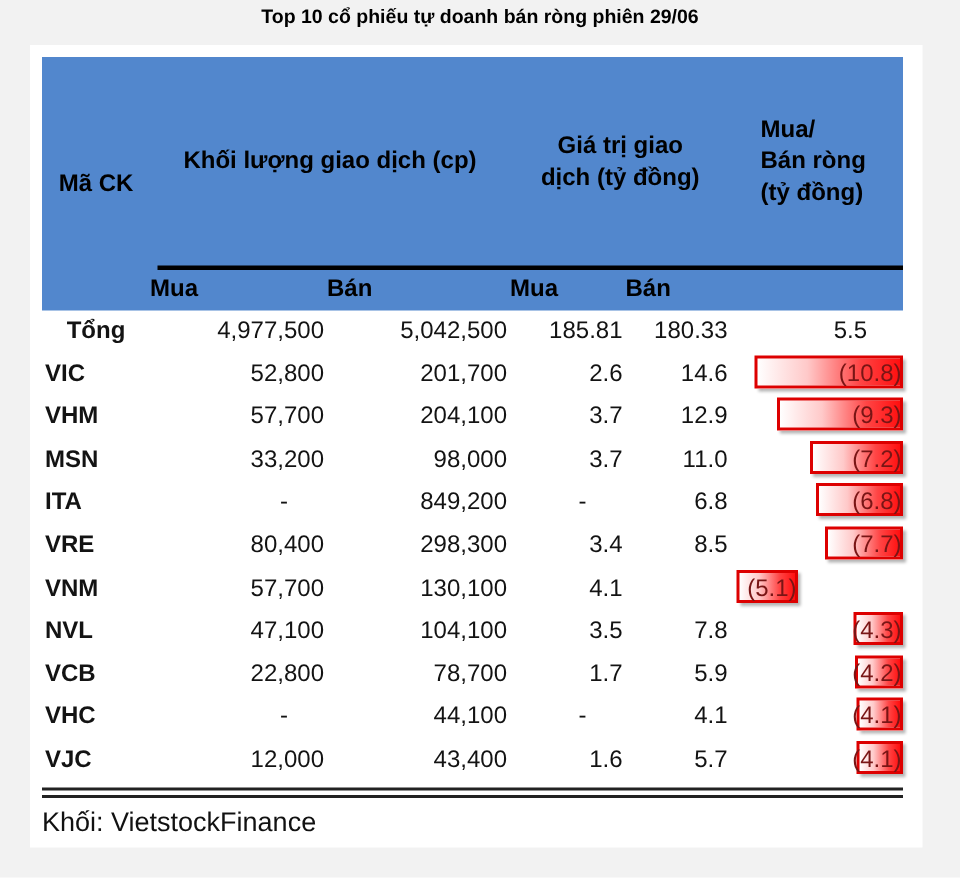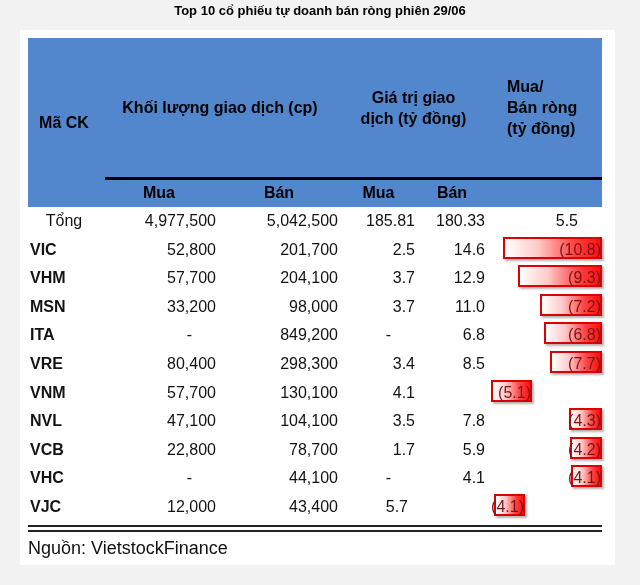--- a/index.html
+++ b/index.html
@@ -31,31 +31,31 @@
   }
   .h-zone{position:absolute;top:0;height:139px;display:flex;align-items:center;justify-content:center;text-align:center;line-height:21px;}
   .h-vol{left:72px;width:240px;}
   .h-val{left:312px;width:147px;}
   .h-net{left:459px;width:115px;justify-content:flex-start;text-align:left;padding-left:20px;box-sizing:border-box;}
   .h-rule{
     position:absolute;left:77px;top:139px;width:497px;height:3px;background:#000;
   }
   .subrow{
     position:absolute;left:0;top:142px;width:574px;height:27px;
-    display:flex;line-height:25px;text-align:center;
+    display:flex;line-height:25px;text-align:left;
   }
   .subrow .c1{width:72px;} .subrow .c2{width:118px;} .subrow .c3{width:122px;}
   .subrow .c4{width:77px;} .subrow .c5{width:70px;} .subrow .c6{width:115px;}
 
   
   .rows{font-size:16px;color:#131313;}
   .row{display:flex;height:28.6px;line-height:28.6px;}
   .cell{box-sizing:border-box;white-space:nowrap;}
   .c-sym{width:72px;font-weight:bold;padding-left:2px;}
-  .row.total .c-sym{font-weight:normal;text-align:center;padding-left:0;}
+  .row.total .c-sym{font-weight:bold;text-align:center;padding-left:0;}
   .c-num{text-align:right;padding-right:2px;}
   .c-bvol{width:118px;} .c-svol{width:122px;}
   .c-bval{width:77px;} .c-sval{width:70px;}
   .c-net{width:115px;position:relative;text-align:right;}
   .c-num.dash{padding-right:26px;}
   .row.total .c-net{padding-right:24px;color:#131313;}
   .netbar{
     position:absolute;right:0;top:1px;height:22px;
     border:2px solid #dd0000;
     background:linear-gradient(to right,#ffffff 0%,#ffc9c9 35%,#ff4545 72%,#ff0f0f 100%);
@@ -117,21 +117,21 @@
         <div class="cell c-num c-svol">5,042,500</div>
         <div class="cell c-num c-bval">185.81</div>
         <div class="cell c-num c-sval">180.33</div>
         <div class="cell c-net">5.5</div>
       </div>
 
   <div class="row">
     <div class="cell c-sym">VIC</div>
     <div class="cell c-num c-bvol">52,800</div>
     <div class="cell c-num c-svol">201,700</div>
-    <div class="cell c-num c-bval">2.5</div>
+    <div class="cell c-num c-bval">2.6</div>
     <div class="cell c-num c-sval">14.6</div>
     <div class="cell c-net">
       <div class="netbar" style="width: 99px;"></div>
       <div class="netlabel">(10.8)</div>
     </div>
   </div>
 
   <div class="row">
     <div class="cell c-sym">VHM</div>
     <div class="cell c-num c-bvol">57,700</div>
@@ -224,24 +224,25 @@
     <div class="cell c-net">
       <div class="netbar" style="width: 31px;"></div>
       <div class="netlabel">(4.1)</div>
     </div>
   </div>
 
   <div class="row">
     <div class="cell c-sym">VJC</div>
     <div class="cell c-num c-bvol">12,000</div>
     <div class="cell c-num c-svol">43,400</div>
+    <div class="cell c-num c-bval">1.6</div>
     <div class="cell c-num c-sval">5.7</div>
     <div class="cell c-net">
       <div class="netbar" style="width: 31px;"></div>
       <div class="netlabel">(4.1)</div>
     </div>
   </div>
 </div>
 
     <div class="dblline"></div>
-    <div class="source">Nguồn: VietstockFinance</div>
+    <div class="source">Khối: VietstockFinance</div>
   </div>
 </div>
 
 </body></html>

